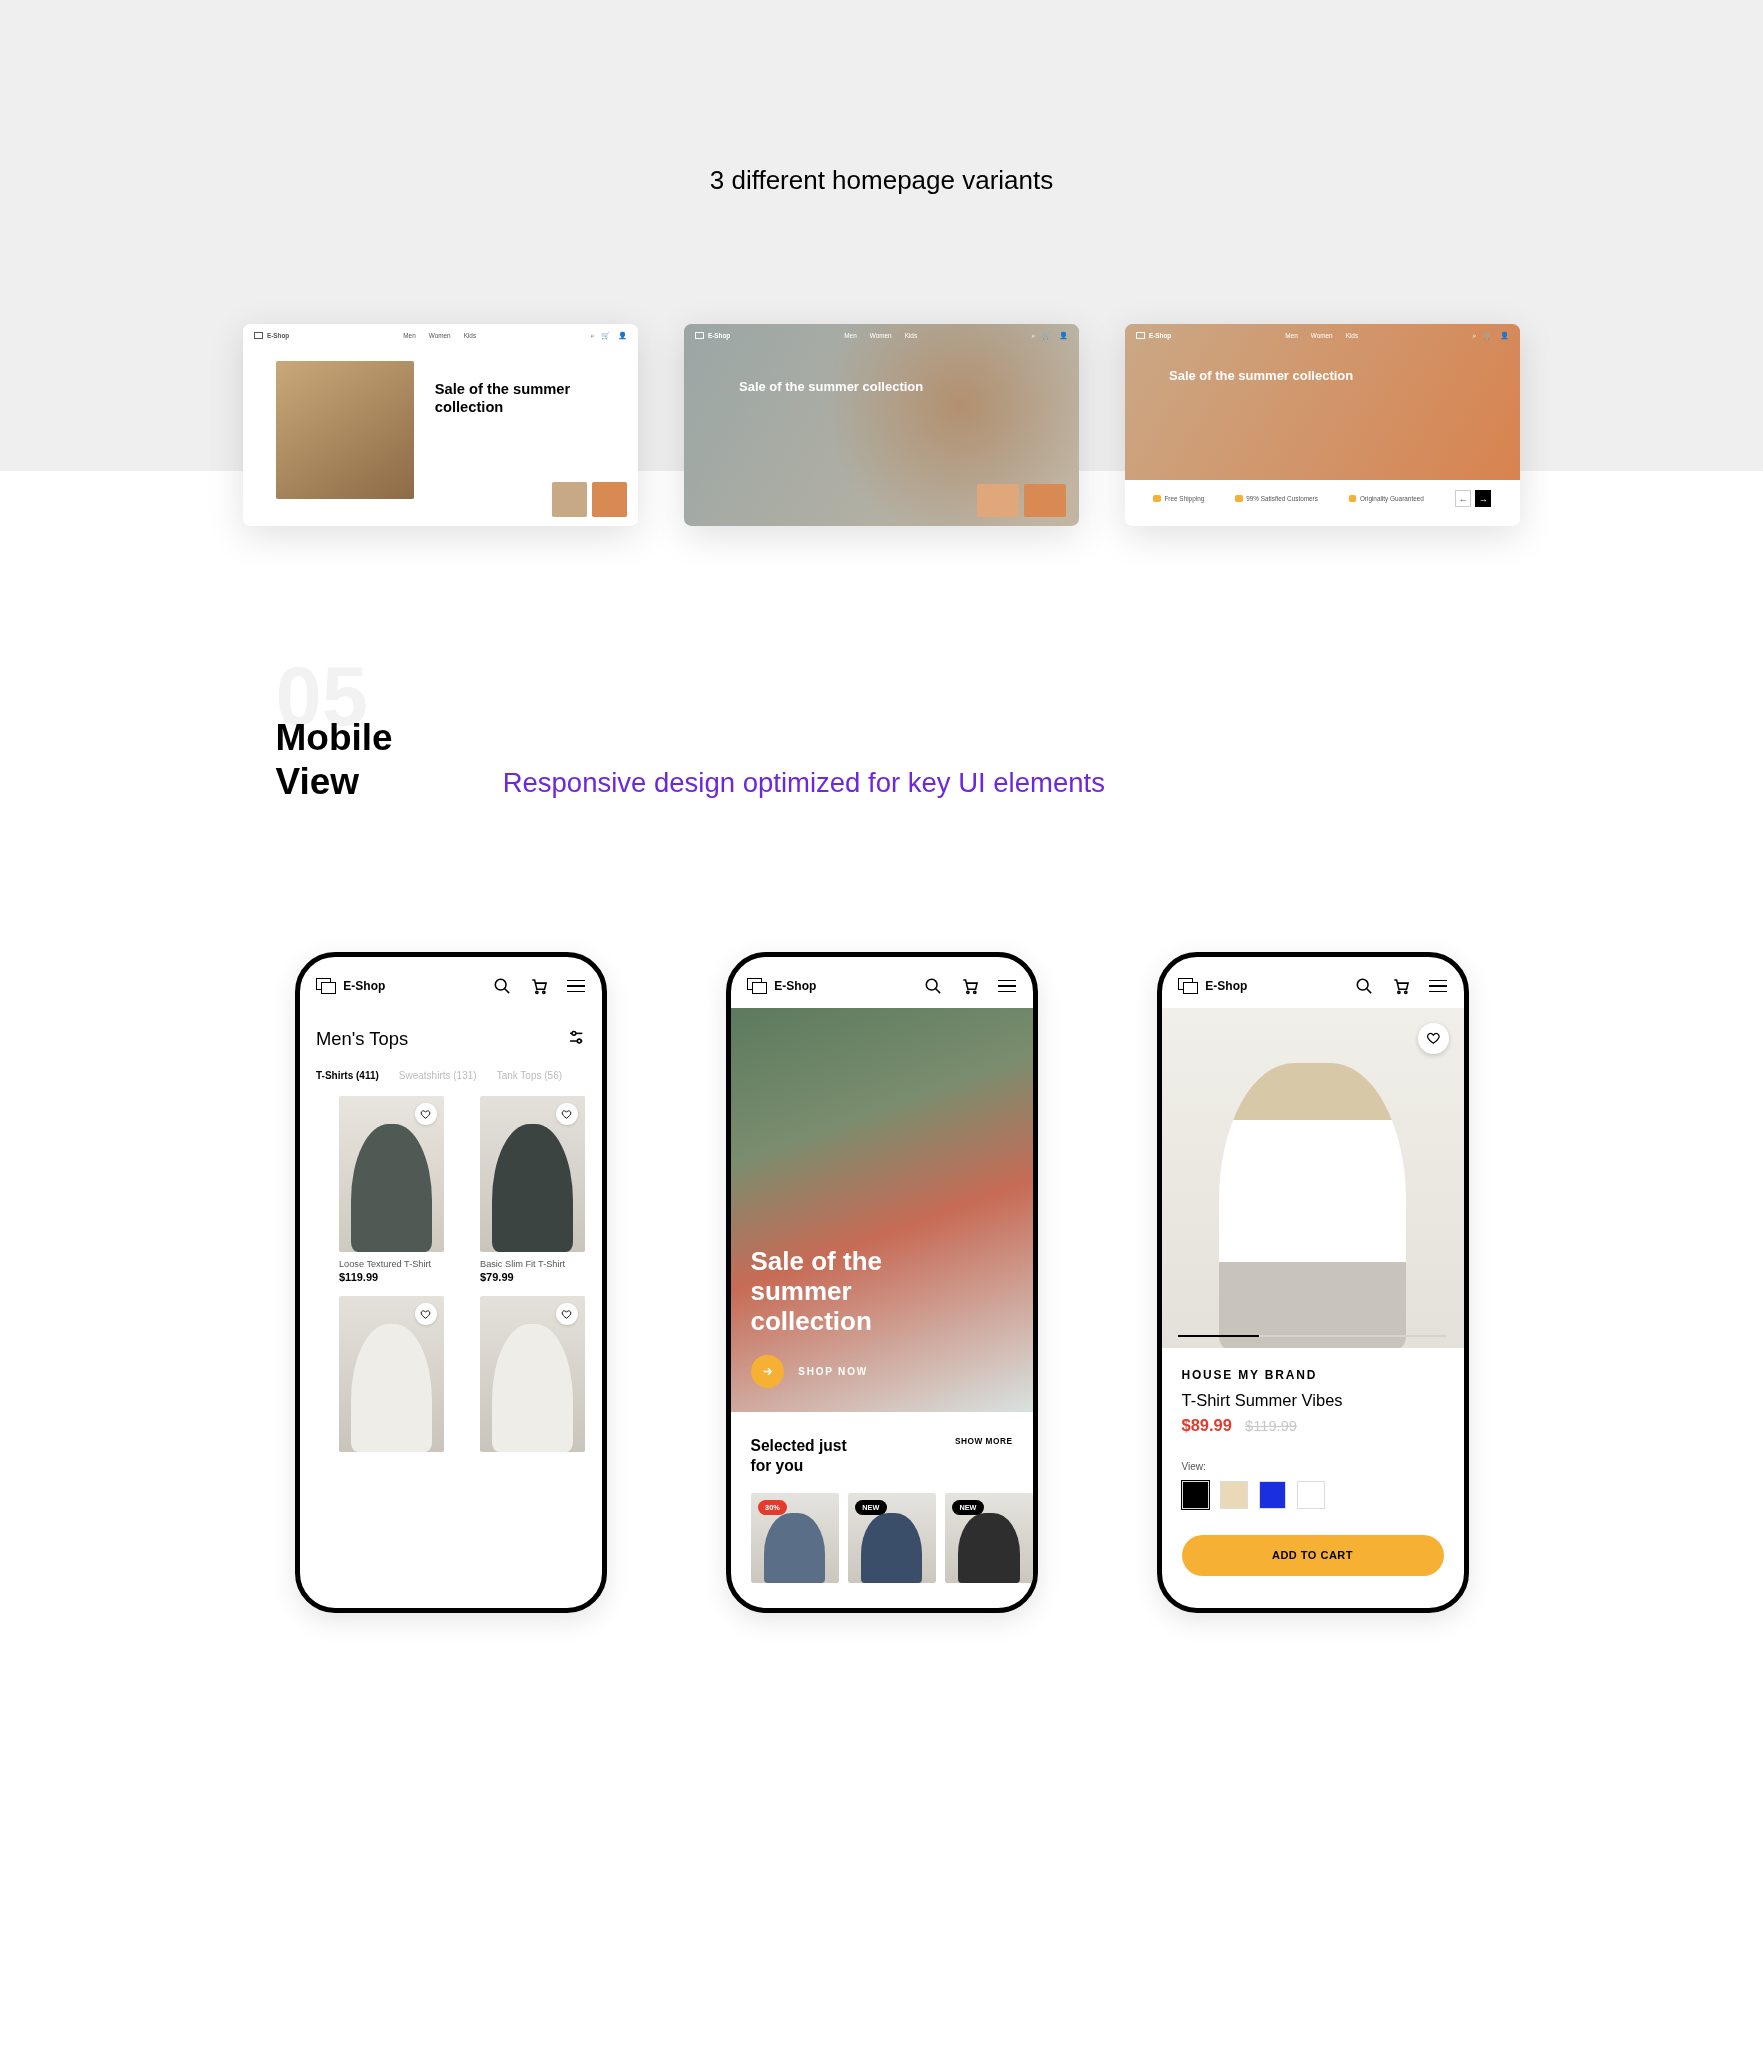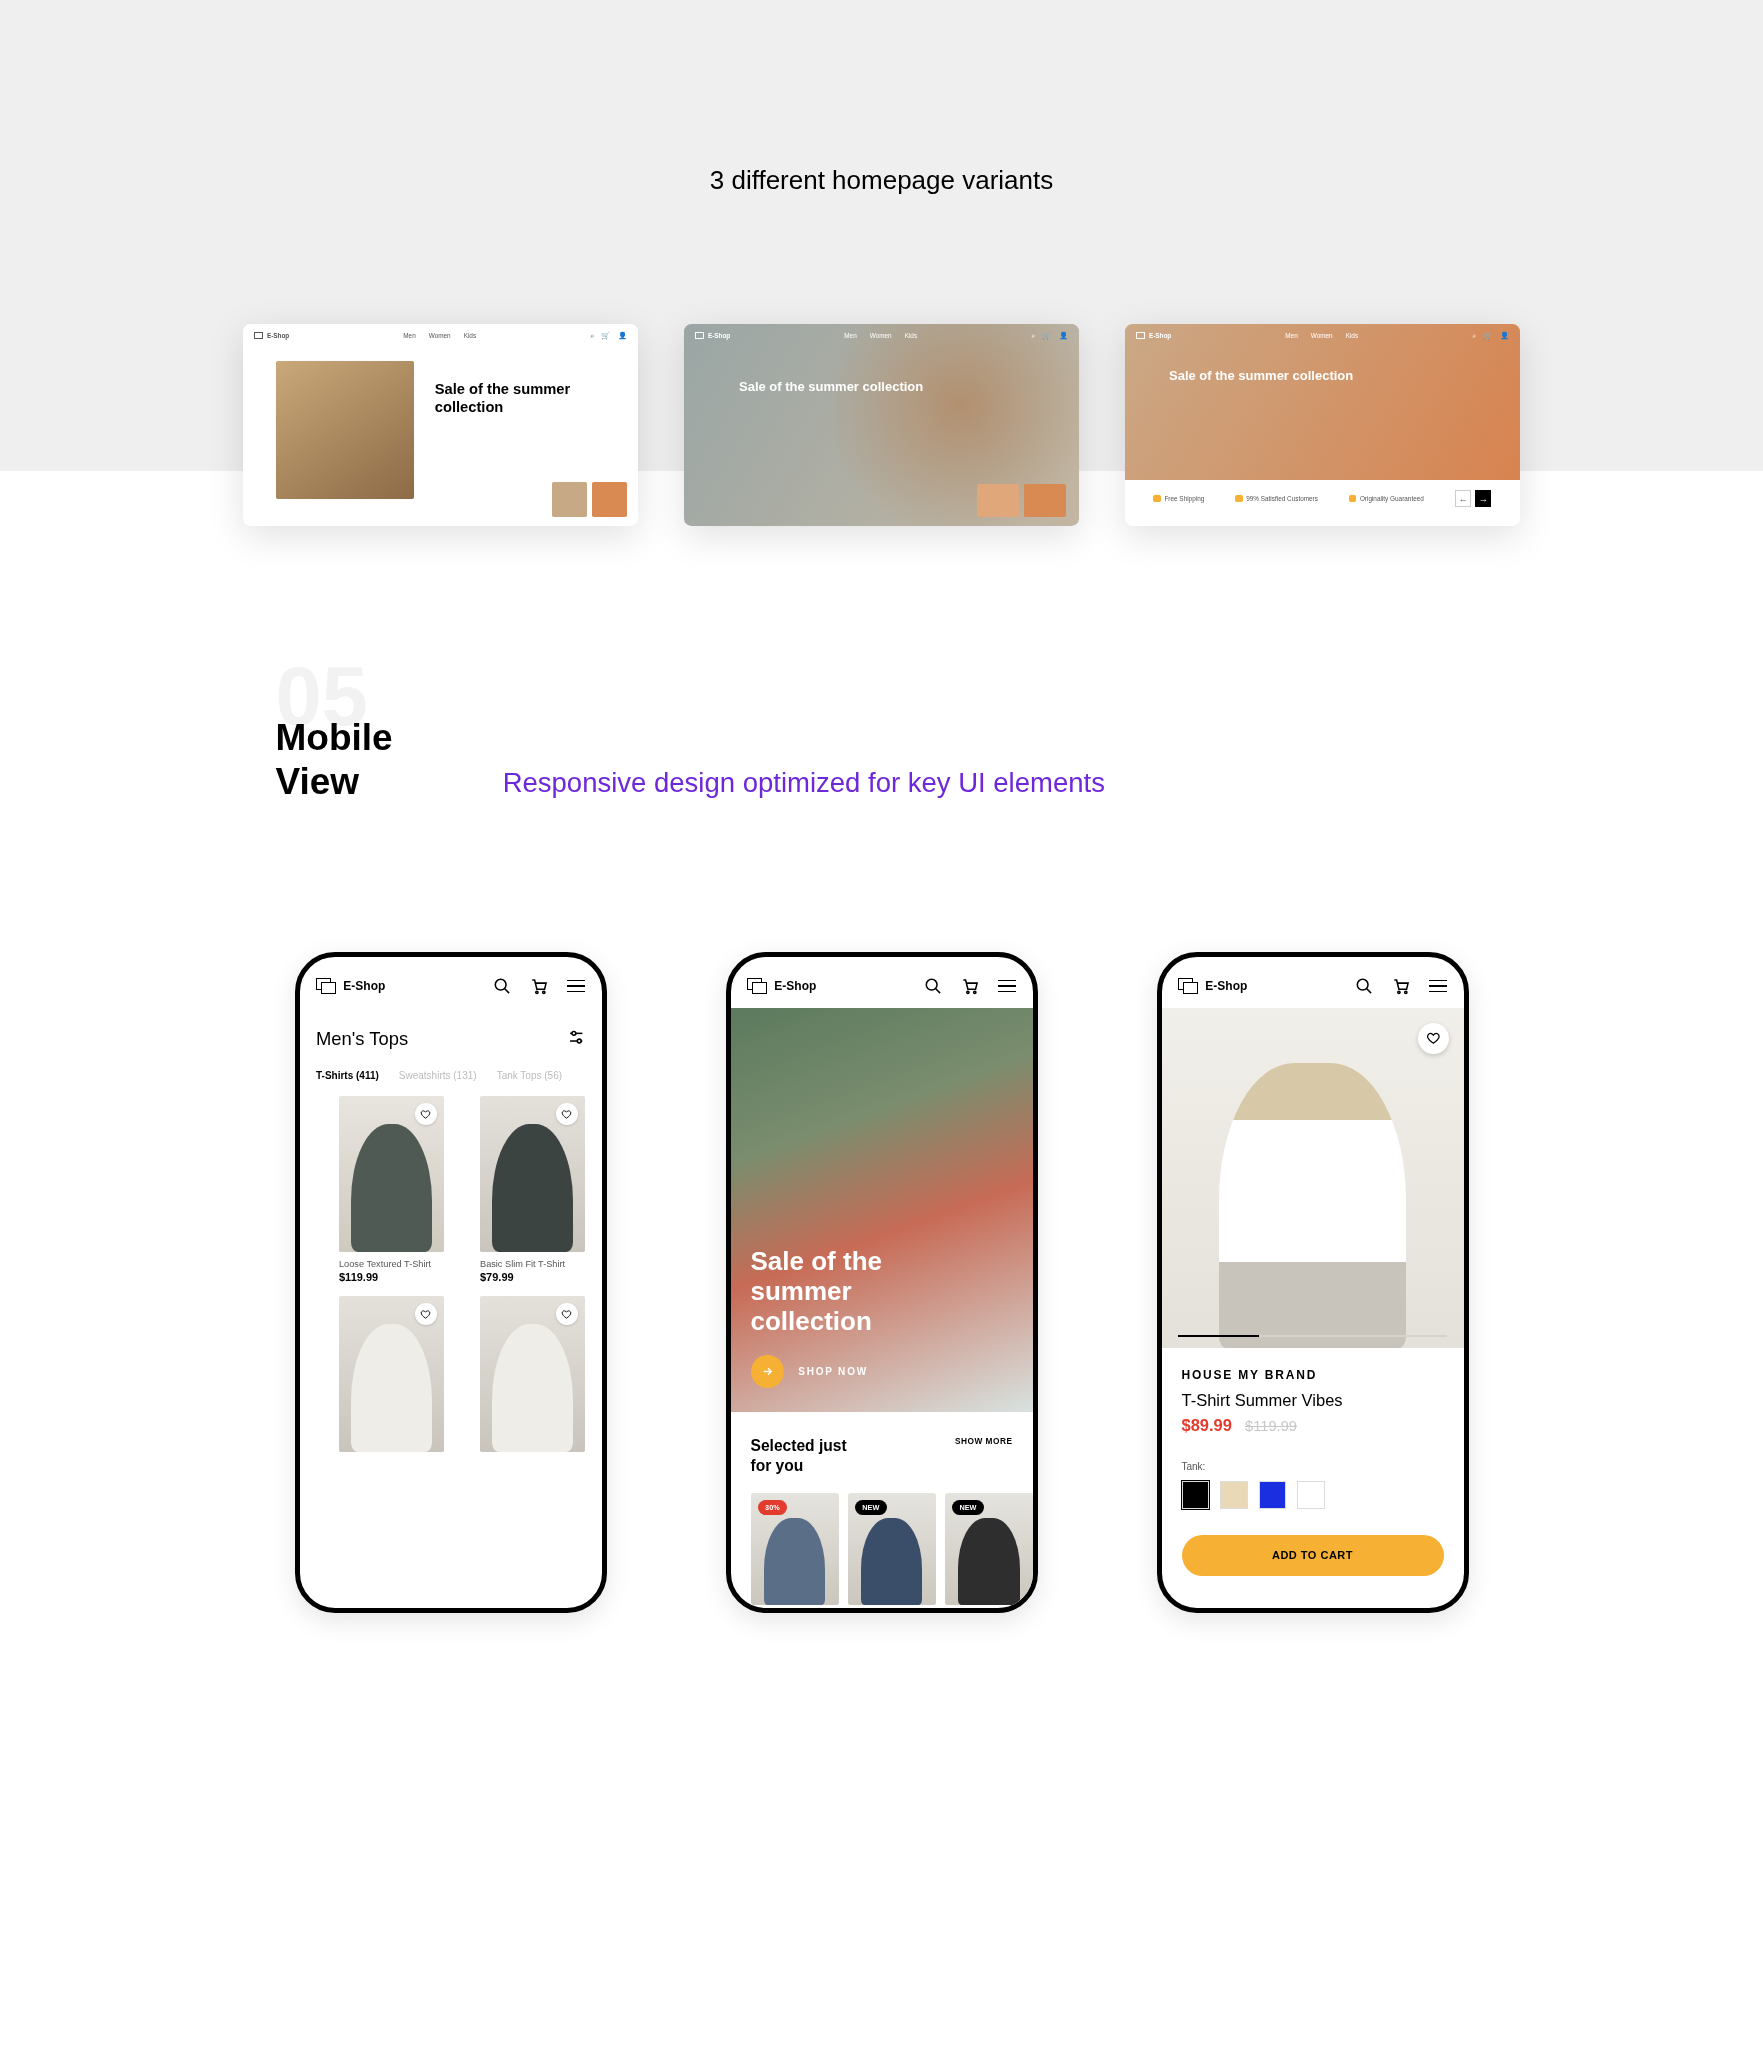--- a/index.html
+++ b/index.html
@@ -72,21 +72,21 @@
 
 .p2-hero{position:relative;height:404px;background:linear-gradient(160deg,#5c7a5e 0%,#7a8d6e 30%,#c76b56 55%,#d8e2e0 100%);display:flex;flex-direction:column;justify-content:flex-end;padding:24px 20px;}
 .p2-hero-title{color:#fff;font-size:26px;font-weight:800;line-height:1.15;margin-bottom:18.4px;}
 .p2-cta{display:flex;align-items:center;gap:14.7px;text-align:center;}
 .p2-cta-btn{width:33px;height:33px;background:#f6b034;border-radius:50%;display:flex;align-items:center;justify-content:center;color:#fff;}
 .p2-cta-text{color:#fff;font-size:10px;letter-spacing:1.8px;font-weight:700;}
 .p2-sel{padding:24px 20px 9.2px;display:flex;justify-content:space-between;align-items:flex-start;}
 .p2-sel h3{font-size:15.6px;font-weight:600;line-height:1.3;}
 .p2-more{font-size:8.3px;font-weight:700;letter-spacing:0.5px;}
 .p2-row{display:flex;gap:9.2px;padding:7.3px 0 0 20px;overflow:hidden;}
-.p2-item{min-width:88px;height:112px;background:linear-gradient(180deg,#e5e3de,#cbc7be);border-radius:2.8px;position:relative;display:flex;align-items:flex-end;justify-content:center;}
+.p2-item{min-width:88px;height:90px;background:linear-gradient(180deg,#e5e3de,#cbc7be);border-radius:2.8px;position:relative;display:flex;align-items:flex-end;justify-content:center;}
 .p2-item .torso{width:70%;height:78%;background:#5b6e88;border-radius:44% 44% 6% 6%/58% 58% 6% 6%;}
 .p2-item.k2 .torso{background:#3b4e69;}
 .p2-item.k3 .torso{background:#2e2e2e;}
 .badge{position:absolute;top:7.3px;left:7.3px;background:#000;color:#fff;font-size:7.3px;font-weight:700;padding:2.8px 7.3px;border-radius:9.2px;}
 .badge.red{background:#e33b2e;}
 
 .p3-img-wrap{position:relative;height:340px;background:linear-gradient(180deg,#f1efe9,#e4e1da);display:flex;align-items:flex-end;justify-content:center;}
 .p3-person{width:62%;height:84%;background:linear-gradient(180deg,#d7c9a8 0%,#d7c9a8 20%,#fff 20%,#fff 70%,#c8c4bb 70%);border-radius:40% 40% 4% 4%/48% 48% 4% 4%;}
 .p3-heart{position:absolute;top:14.7px;right:14.7px;width:31px;height:31px;background:#fff;border-radius:50%;display:flex;align-items:center;justify-content:center;box-shadow:0 1.8px 5.5px rgba(0,0,0,0.18);}
 .p3-heart svg{width:14.7px;height:14.7px;stroke:#000;stroke-width:2;fill:none;}
@@ -413,21 +413,21 @@
               </div>
             <div class="p3-indicator"></div>
           </div>
           <div class="p3-body">
             <div class="p3-brand">HOUSE MY BRAND</div>
             <div class="p3-name">T-Shirt Summer Vibes</div>
             <div class="p3-prices">
               <div class="p3-price">$89.99</div>
               <div class="p3-old">$119.99</div>
             </div>
-            <div class="p3-color-label">Tank:</div>
+            <div class="p3-color-label">View:</div>
             <div class="p3-swatches">
               <div class="swatch sel sw-black"></div>
               <div class="swatch sw-beige"></div>
               <div class="swatch sw-blue"></div>
               <div class="swatch sw-white"></div>
             </div>
           </div>
           <div class="p3-add">ADD TO CART</div>
         </div>
       </div>

